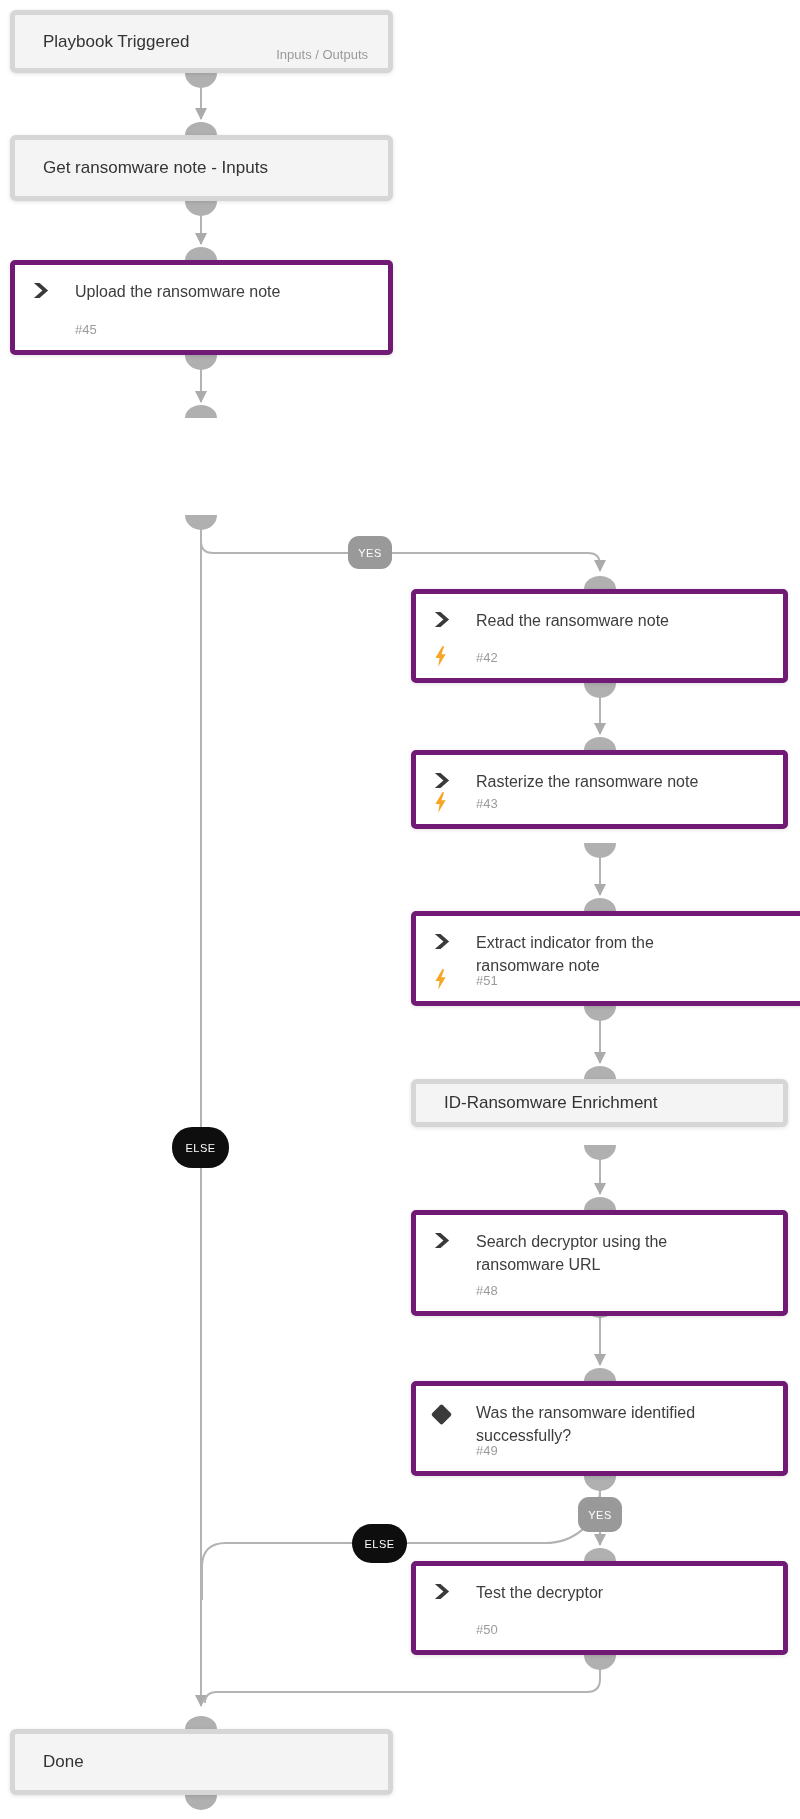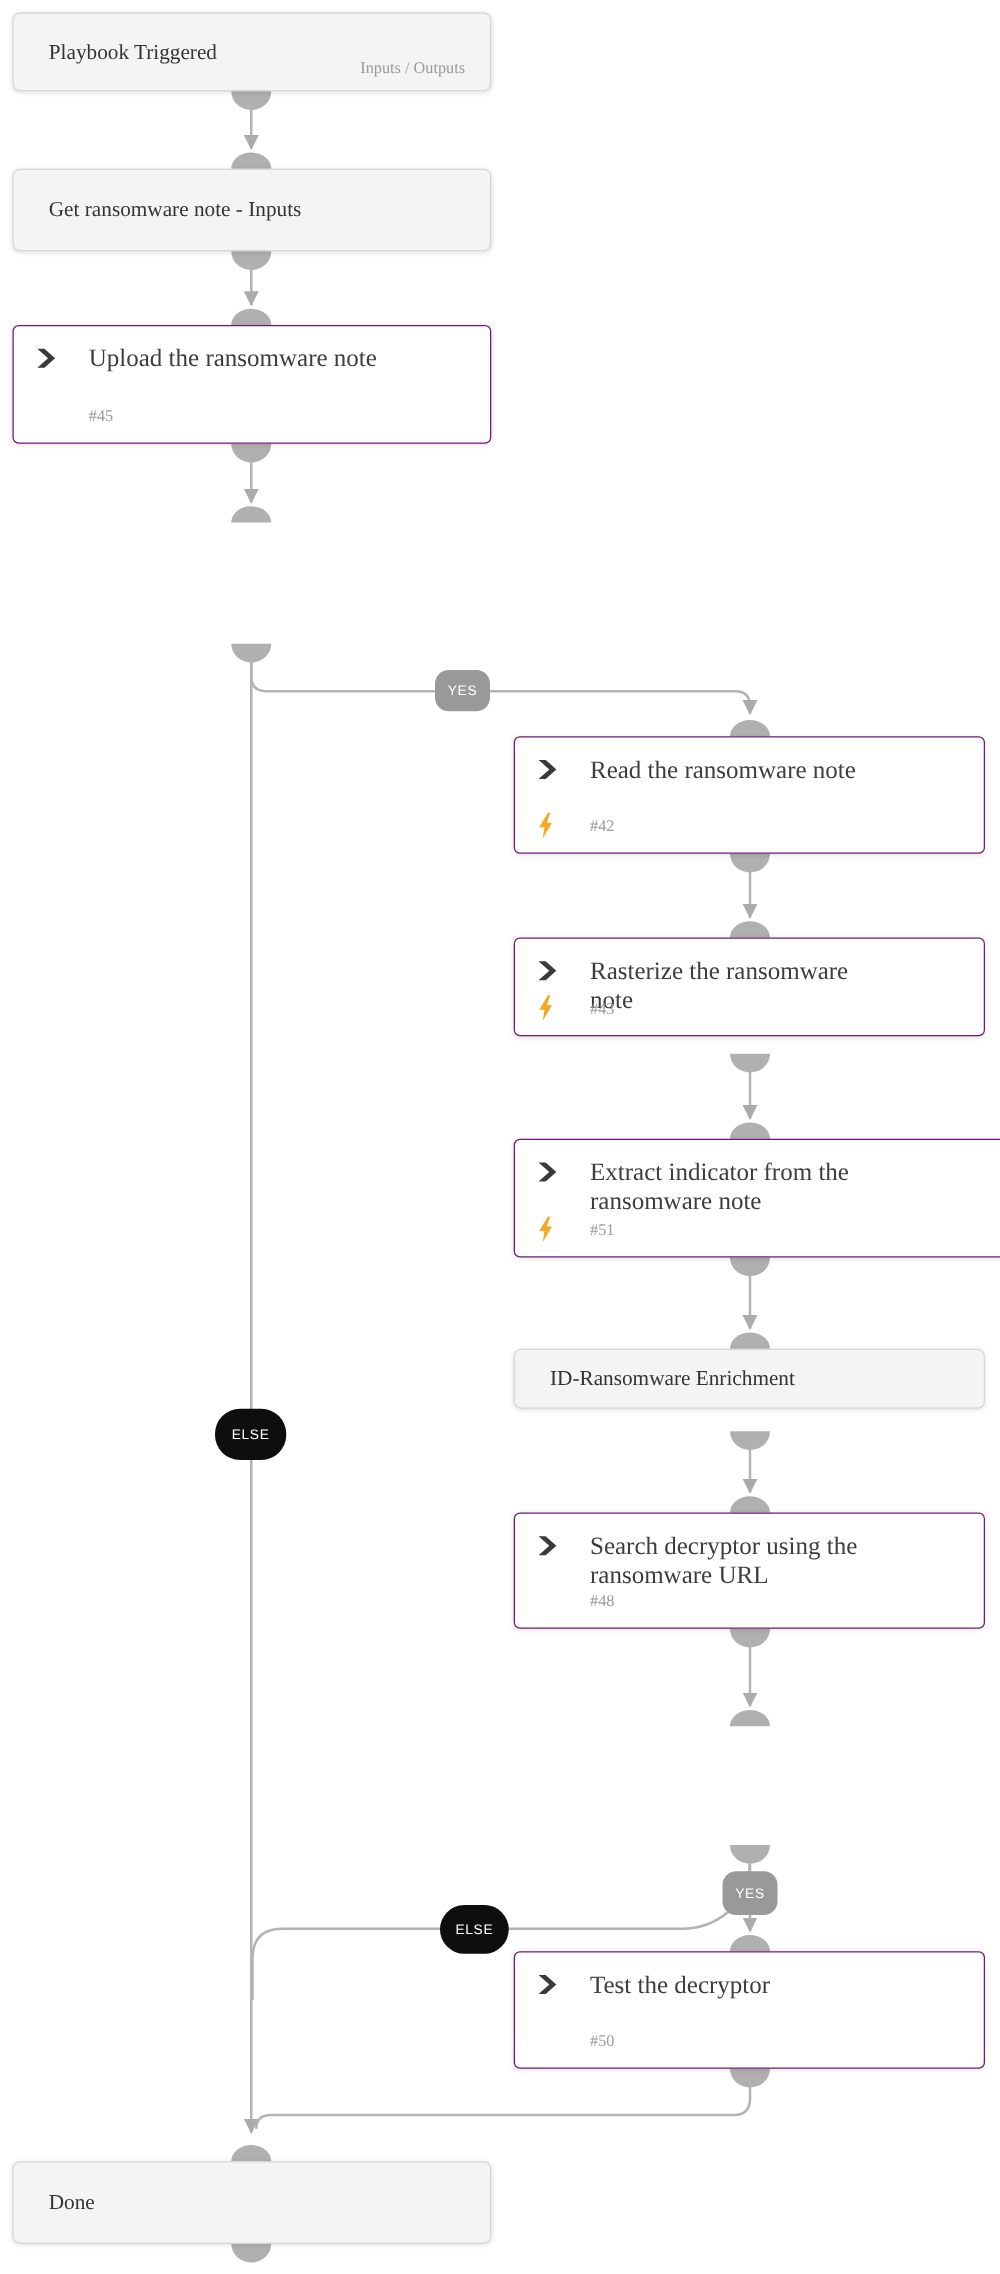--- a/index.html
+++ b/index.html
@@ -3,37 +3,36 @@
 <meta charset="utf-8">
 <style>
   html,body{margin:0;padding:0;background:#fff;}
   #canvas{
     position:relative;width:800px;height:1819px;overflow:hidden;
     font-family:"Liberation Sans","DejaVu Sans",sans-serif;background:#fff;
   }
   svg.wires{position:absolute;left:0;top:0;z-index:1;}
   .node{
     position:absolute;z-index:2;background:#fff;
-    border:1px solid #701a75;border-radius:5px;
+    border:5px solid #701a75;border-radius:5px;
     box-shadow:0 1px 4px rgba(0,0,0,.12);
     box-sizing:border-box;
-    font-family:Liberation Serif, serif;
   }
   .node.section{
     background:#f4f4f4;border-color:#d6d6d6;border-radius:6px;
     display:flex;align-items:center;
   }
   .section-title{font-size:17px;color:#333;padding-left:28px;}
   .right-label{
     position:absolute;right:20px;top:50%;transform:translateY(-50%);
     font-size:13px;color:#9a9a9a;margin-top:12px;
   }
   .task-title{
     position:absolute;left:60px;top:15px;width:240px;
-    font-size:20px;line-height:23px;color:#3d3d3d;
+    font-size:16px;line-height:23px;color:#3d3d3d;
   }
   .task-number{position:absolute;left:60px;bottom:13px;font-size:13px;color:#9b9b9b;}
   .icon-action{position:absolute;left:16px;top:16px;width:19px;height:19px;}
   .icon-diamond{
     position:absolute;left:18px;top:21px;width:15px;height:15px;
     background:#3a3a3a;border-radius:2px;transform:rotate(45deg);
   }
   .icon-bolt{position:absolute;left:18px;bottom:11px;width:13px;height:21px;}
   .badge{
     position:absolute;z-index:3;display:flex;align-items:center;justify-content:center;
@@ -159,30 +158,35 @@
         </svg>
     </span>
     <div class="task-title">Extract indicator from the ransomware note</div>
     <div class="task-number">#51</div>
   </div>
 
   <div class="node section" style="left:411px;top:1079px;width:377px;height:48px">
     <span class="section-title">ID-Ransomware Enrichment</span>
   </div>
 
-  <div class="node task" style="left:411px;top:1210px;width:377px;height:93px">
+  <div class="node task" style="left:411px;top:1210px;width:377px;height:106px">
     <span class="icon-action">
       <svg width="19" height="19" viewBox="0 0 20 20">
           <path d="M3,2 h6 l9,8 -9,8 h-6 l9,-8 z" fill="#3a3a3a"></path>
         </svg>
     </span>
     <div class="task-title">Search decryptor using the ransomware URL</div>
     <div class="task-number">#48</div>
   </div>
 
+  <div class="node condition" style="left:411px;top:1381px;width:377px;height:95px">
+    <span class="icon-diamond"></span>
+    <div class="task-title">Was the ransomware identified successfully?</div>
+    <div class="task-number">#49</div>
+  </div>
 
   <div class="node task" style="left:411px;top:1561px;width:377px;height:94px">
     <span class="icon-action">
       <svg width="19" height="19" viewBox="0 0 20 20">
           <path d="M3,2 h6 l9,8 -9,8 h-6 l9,-8 z" fill="#3a3a3a"></path>
         </svg>
     </span>
     <div class="task-title">Test the decryptor</div>
     <div class="task-number">#50</div>
   </div>

